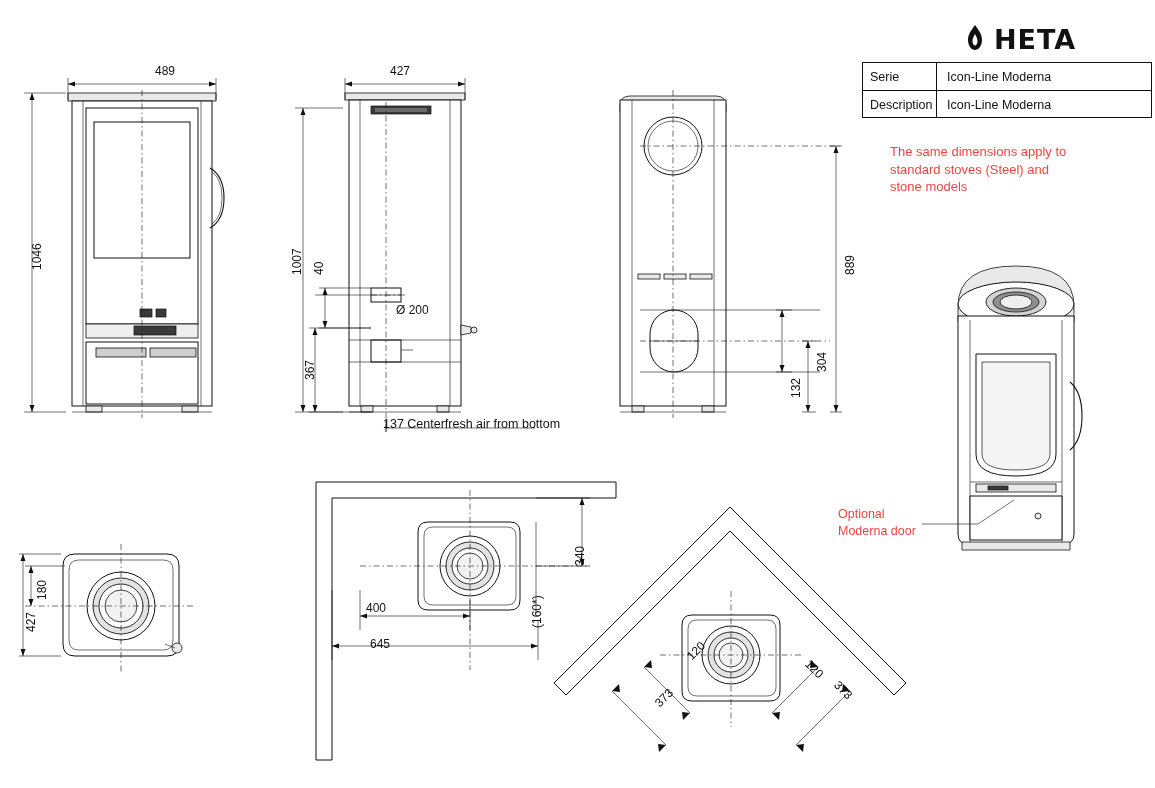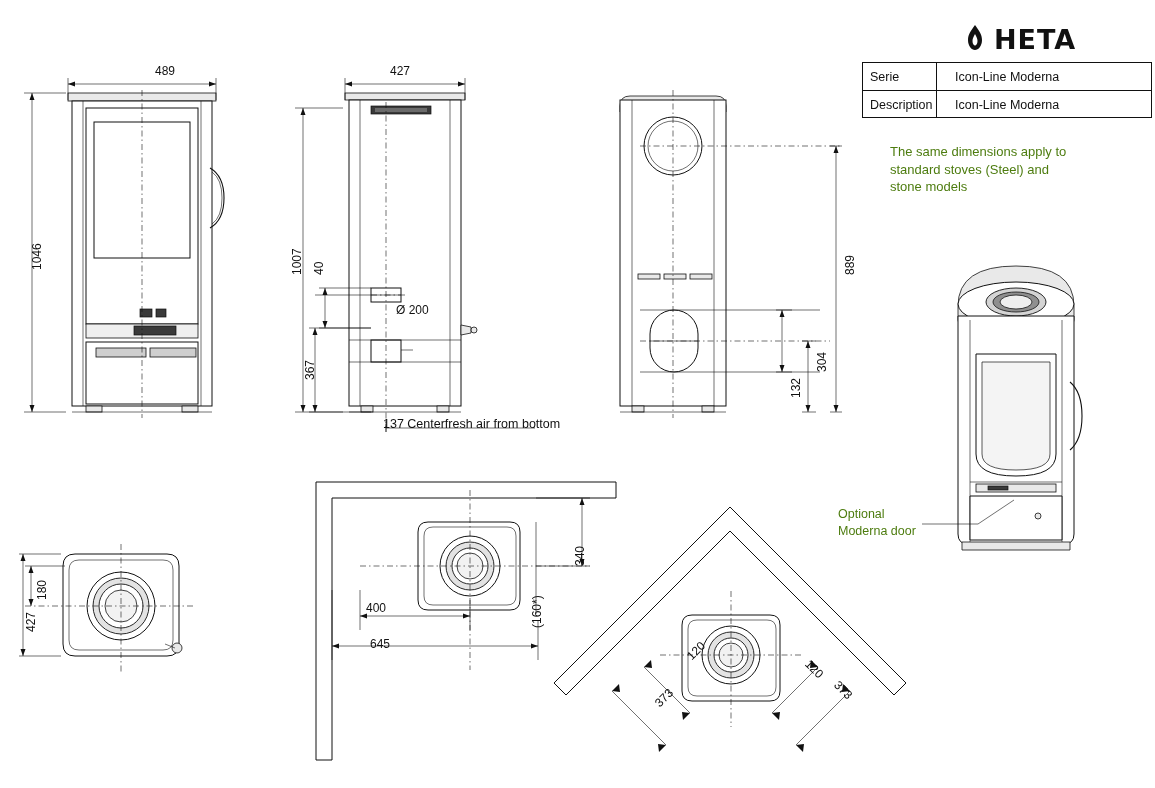--- a/index.html
+++ b/index.html
@@ -8,35 +8,35 @@
     background:#ffffff;
     font-family:"Liberation Sans", sans-serif;
     color:#111111;
     position:relative;
     overflow:hidden;
   }
   .sheet{position:absolute;inset:0;}
   .abs{position:absolute;}
   .dimtxt{font-size:12px;color:#111;white-space:nowrap;}
   .dimtxt.rot{transform:rotate(-90deg);transform-origin:left top;}
-  .note{font-size:13px;color:#4d7c0f;line-height:1.35;white-space:pre-line;}
+  .note{font-size:13px;color:#ef4444;line-height:1.35;white-space:pre-line;}
   .med{stroke:#111;stroke-width:1.1;fill:none;}
   .hair{stroke:#111;stroke-width:0.6;fill:none;}
   .dash{stroke:#111;stroke-width:0.6;fill:none;stroke-dasharray:6 3 1.5 3;}
   .fillw{fill:#ffffff;stroke:#111;stroke-width:1;}
   .fillg{fill:#e9e9e9;stroke:#111;stroke-width:0.8;}
   .filld{fill:#3a3a3a;stroke:#111;stroke-width:0.7;}
   .fillm{fill:#cfcfcf;stroke:#111;stroke-width:0.8;}
 
   
   .titleblock{
     position:absolute;left:862px;top:62px;width:288px;height:54px;
     border:1px solid #111;
   }
-  .tb-row{display:flex;height:50%;border-bottom:1px solid #111;gap:8px;}
+  .tb-row{display:flex;height:50%;border-bottom:1px solid #111;}
   .tb-row:last-child{border-bottom:none;}
   .tb-key{width:74px;border-right:1px solid #111;display:flex;align-items:center;padding-left:7px;font-size:12.5px;box-sizing:border-box;}
   .tb-val{flex:1;display:flex;align-items:center;padding-left:10px;font-size:12.5px;box-sizing:border-box;}
 
   .logo{position:absolute;left:962px;top:24px;display:flex;align-items:flex-start;gap:6px;}
   .logo-text{font-size:27px;font-weight:bold;letter-spacing:1px;font-family:"DejaVu Sans", sans-serif;}
 
   .footnote{position:absolute;left:383px;top:769px;font-size:12.5px;}
   .centerfresh{position:absolute;left:383px;top:417px;font-size:12.5px;}
   .optional{position:absolute;left:838px;top:506px;font-size:12.5px;line-height:1.35;}

